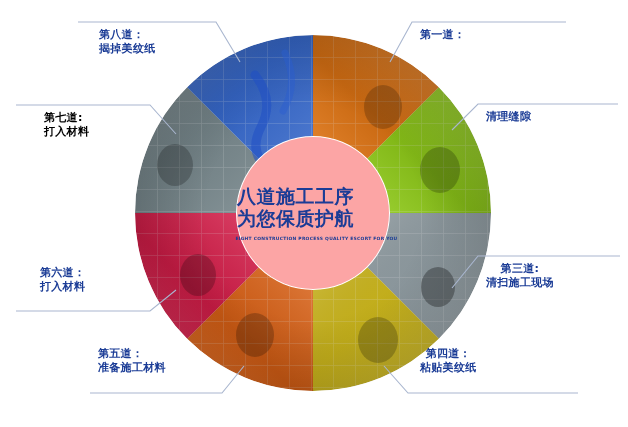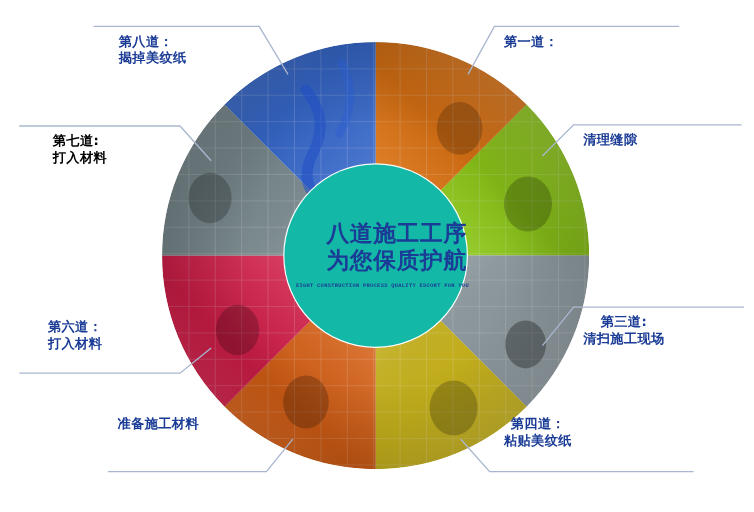--- a/index.html
+++ b/index.html
@@ -35,27 +35,26 @@
 
   .hub {
     position: absolute;
     left: 50%;
     top: 50%;
     width: 152px;
     height: 152px;
     margin-left: -76px;
     margin-top: -76px;
     border-radius: 50%;
-    background: #14b8a6;
+    background: #fca5a5;
     display: flex;
     flex-direction: column;
-    align-items: flex-end;
+    align-items: flex-start;
     justify-content: center;
     box-sizing: border-box;
-    font-family: Liberation Mono, monospace;
   }
   .hub-line {
     color: #1b3c96;
     font-weight: bold;
     font-size: 19px;
     letter-spacing: 0.5px;
     line-height: 1.18;
     white-space: nowrap;
   }
   .hub-en {
@@ -205,20 +204,21 @@
     <span class="l1">第三道:</span>
     <span class="l2">清扫施工现场</span>
   </div>
 
   <div class="label right" style="left: 420px; top: 347px; color: rgb(27, 60, 150);">
     <span class="l1">第四道：</span>
     <span class="l2">粘贴美纹纸</span>
   </div>
 
   <div class="label left" style="left: 98px; top: 347px; color: rgb(27, 60, 150);">
+    <span class="l1">第五道：</span>
     <span class="l2">准备施工材料</span>
   </div>
 
   <div class="label left" style="left: 40px; top: 266px; color: rgb(27, 60, 150);">
     <span class="l1">第六道：</span>
     <span class="l2">打入材料</span>
   </div>
 
   <div class="label left" style="left: 44px; top: 111px; color: #000000;">
     <span class="l1">第七道:</span>

